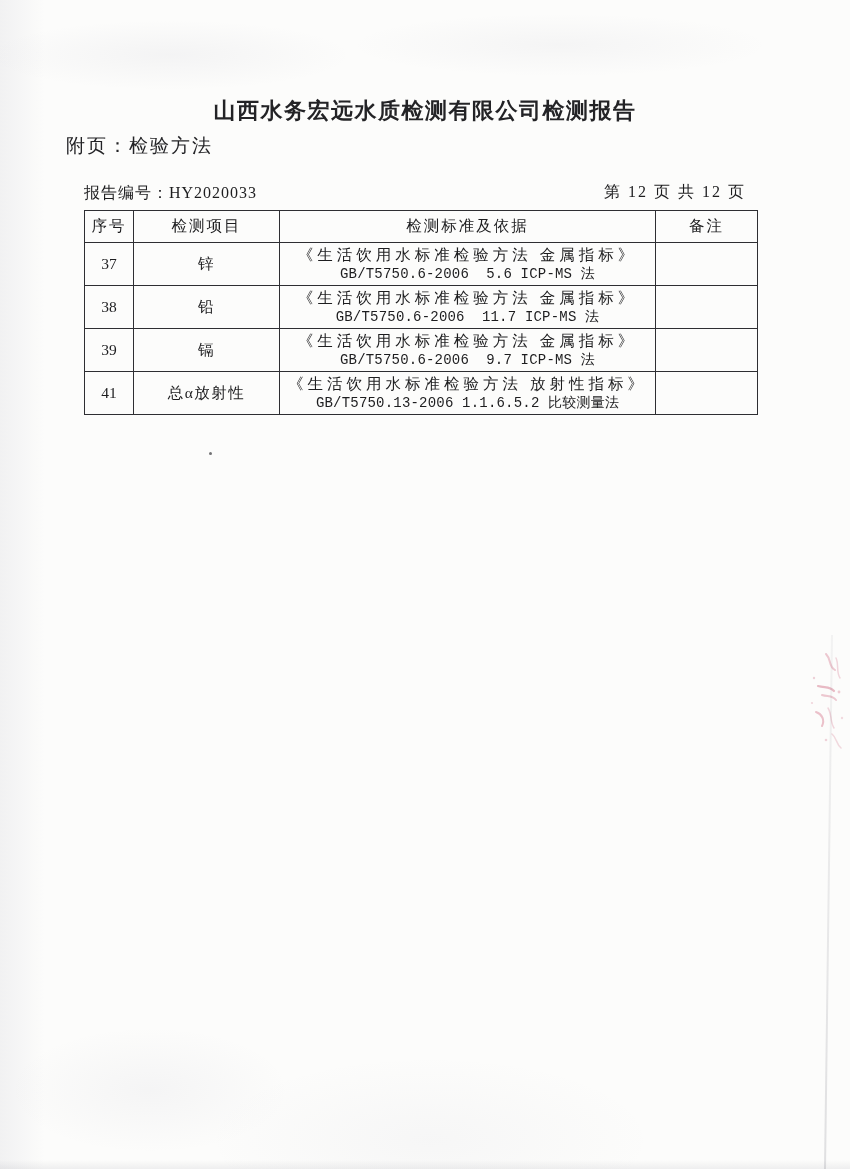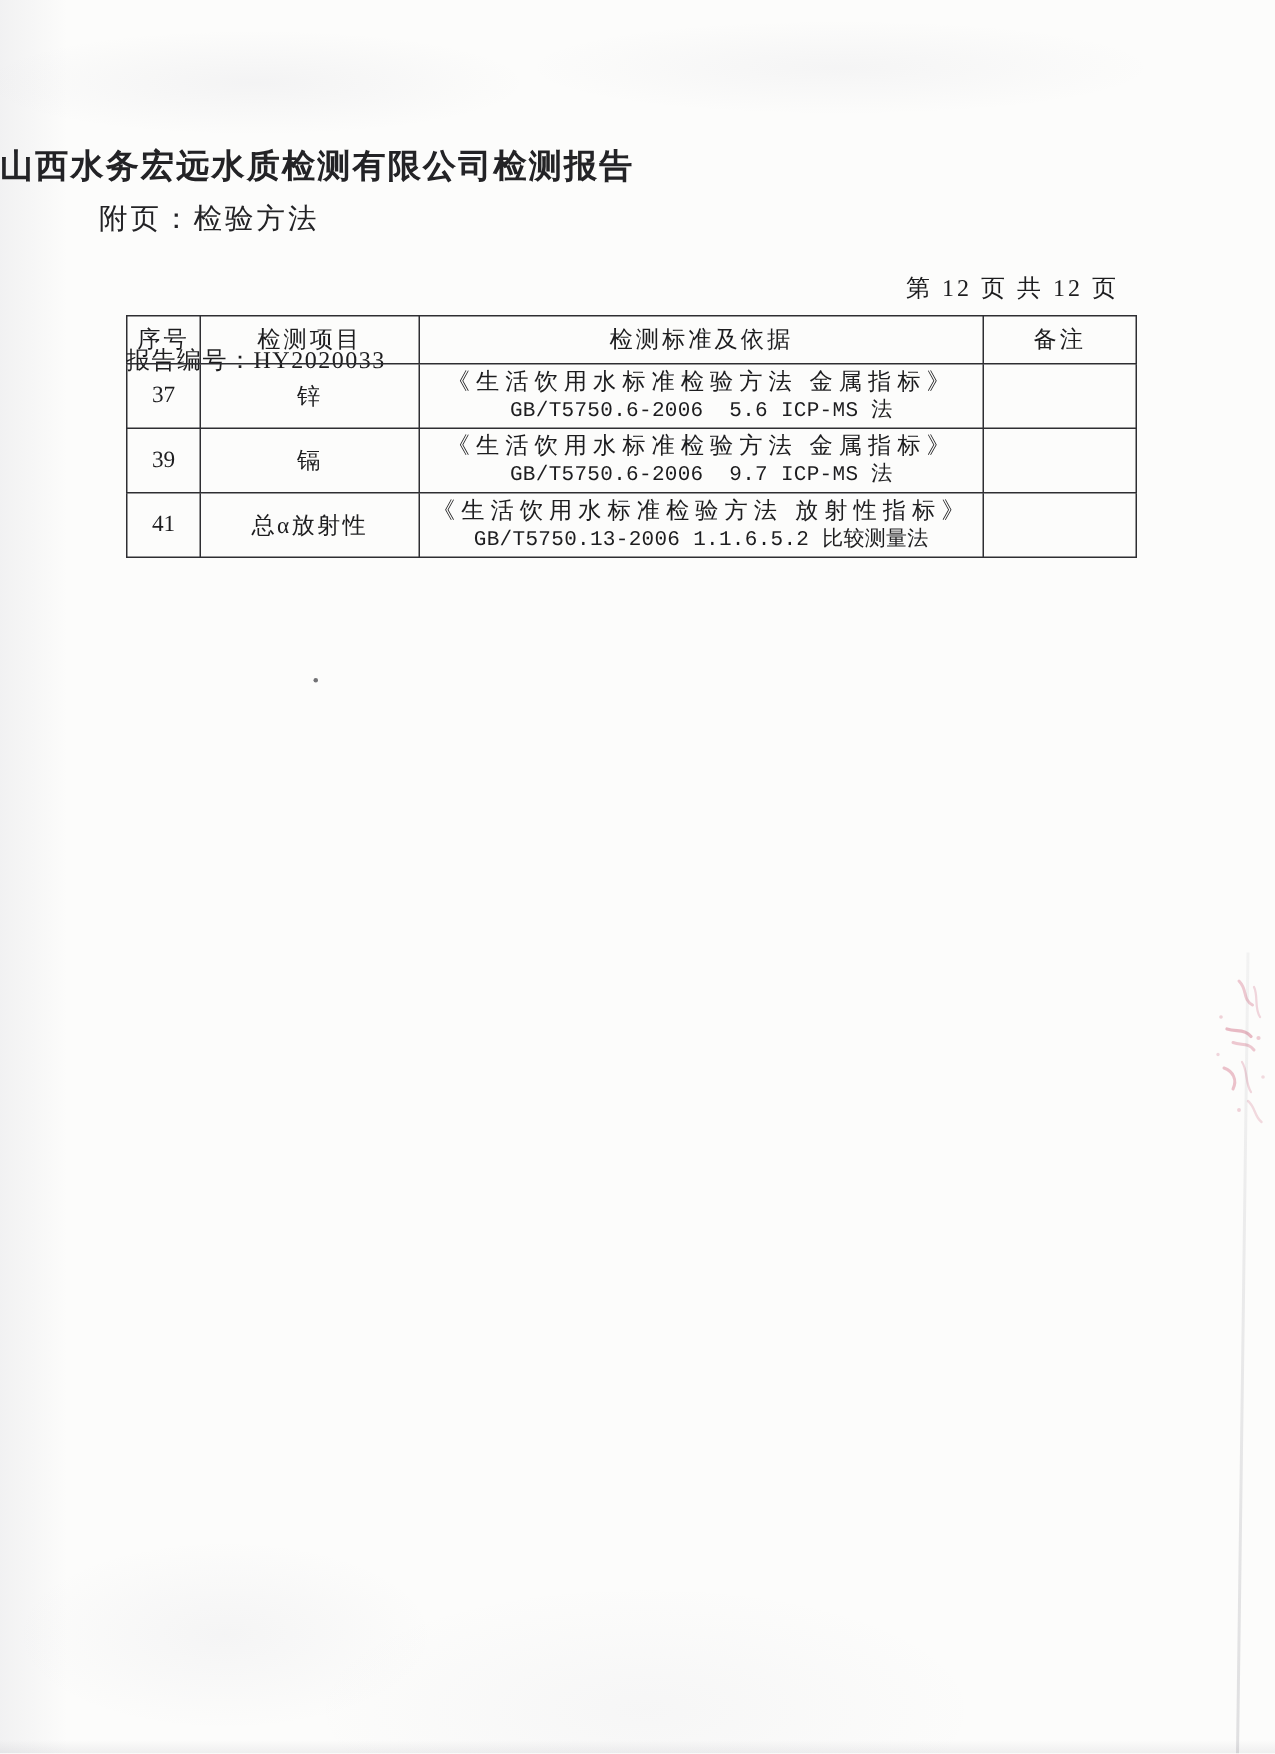--- a/index.html
+++ b/index.html
@@ -15,34 +15,34 @@
     background-color:#fcfcfb;
     background-image:
       radial-gradient(ellipse 260px 50px at 170px 55px, rgba(110,110,135,0.06), transparent 70%),
       radial-gradient(ellipse 300px 45px at 560px 45px, rgba(110,110,135,0.05), transparent 70%),
       radial-gradient(ellipse 200px 90px at 150px 1090px, rgba(110,110,135,0.05), transparent 70%),
       radial-gradient(ellipse 320px 120px at 430px 1140px, rgba(110,110,135,0.04), transparent 70%),
       linear-gradient(to right, rgba(100,100,125,0.07), rgba(100,100,125,0.0) 45px);
   }
   .title {
     position:absolute; top:96px; left:0; right:0; margin:0;
-    text-align:left;
+    text-align:center;
     font-family:"Liberation Sans", sans-serif;
     font-weight:bold; font-size:22px; letter-spacing:1.5px;
     color:#232326;
   }
   .subtitle {
     position:absolute; top:133px; left:66px;
     font-family:"Liberation Sans", sans-serif;
     font-weight:normal; font-size:19px; letter-spacing:2px;
     color:#232326;
   }
   .report-no {
     position:absolute; top:183px; left:84px;
-    font-size:16px; letter-spacing:1px;margin-top:47px;
+    font-size:16px; letter-spacing:1px;
   }
   .page-info {
     position:absolute; top:182px; right:104px;
     font-size:16px; letter-spacing:2px;text-align:center;
   }
   table.method-table {
     position:absolute; top:210px; left:84px;
     width:673px; table-layout:fixed;
     border-collapse:collapse;
   }
@@ -119,20 +119,29 @@
       <tr>
         <td class="no-cell">37</td>
         <td class="item-cell">锌</td>
         <td class="std-cell">
           <div class="std-l1">《生活饮用水标准检验方法 金属指标》</div>
           <div class="std-l2">GB/T5750.6-2006  5.6 ICP-MS 法</div>
         </td>
         <td class="remark-cell"></td>
       </tr>
       <tr>
+        <td class="no-cell">38</td>
+        <td class="item-cell">铅</td>
+        <td class="std-cell">
+          <div class="std-l1">《生活饮用水标准检验方法 金属指标》</div>
+          <div class="std-l2">GB/T5750.6-2006  11.7 ICP-MS 法</div>
+        </td>
+        <td class="remark-cell"></td>
+      </tr>
+      <tr>
         <td class="no-cell">39</td>
         <td class="item-cell">镉</td>
         <td class="std-cell">
           <div class="std-l1">《生活饮用水标准检验方法 金属指标》</div>
           <div class="std-l2">GB/T5750.6-2006  9.7 ICP-MS 法</div>
         </td>
         <td class="remark-cell"></td>
       </tr>
       <tr>
         <td class="no-cell">41</td>

